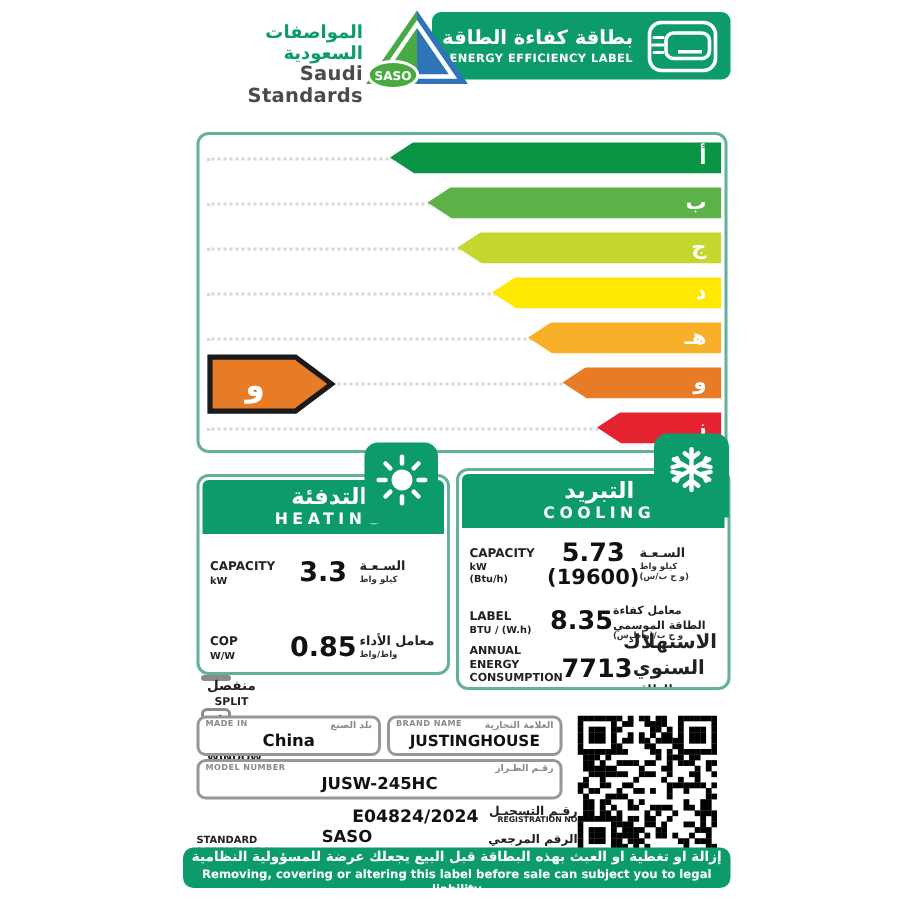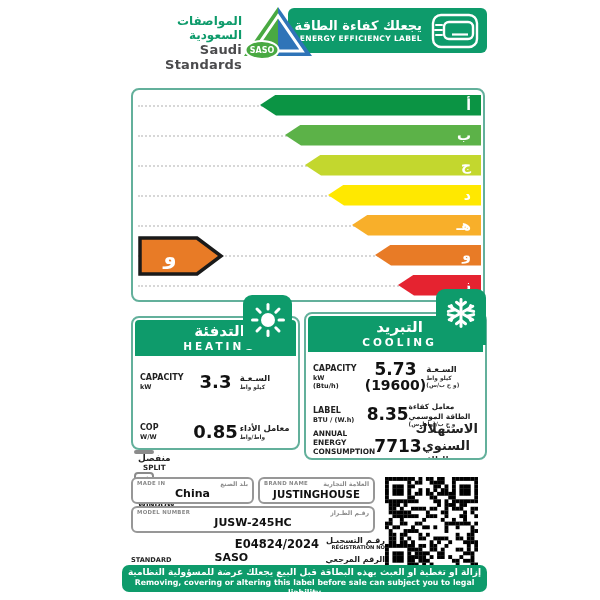--- a/index.html
+++ b/index.html
@@ -124,21 +124,21 @@
   <svg class="saso-logo" width="78" height="56" viewBox="0 0 78 56">
     <polygon points="39,2 5,51 39,51" fill="#49a942"></polygon>
     <polygon points="39,2 73,51 39,51" fill="#2f74b8"></polygon>
     <polygon points="39,11 15,46 63,46" fill="none" stroke="#ffffff" stroke-width="3"></polygon>
     <ellipse cx="23" cy="45" rx="16.5" ry="9" fill="#49a942" stroke="#ffffff" stroke-width="2"></ellipse>
     <text x="23" y="48" text-anchor="middle" font-size="8" font-weight="bold" fill="#ffffff" font-family="DejaVu Sans">SASO</text>
   </svg>
 
   <div class="hdr-green">
     <div class="hdr-text">
-      <div class="lbl-ar">يجعلك كفاءة الطاقة</div>
+      <div class="lbl-ar">بطاقة كفاءة الطاقة</div>
       <div class="lbl-en">ENERGY EFFICIENCY LABEL</div>
     </div>
     <svg width="48" height="36" viewBox="0 0 48 36">
       <rect x="2" y="2" width="44" height="32" rx="8" fill="none" stroke="#ffffff" stroke-width="2.4"></rect>
       <rect x="13" y="9" width="29" height="17" rx="5" fill="none" stroke="#ffffff" stroke-width="2.4"></rect>
       <line x1="21" y1="21.5" x2="37" y2="21.5" stroke="#ffffff" stroke-width="2.2"></line>
       <path d="M5 12 h6 M4 17 h7 M5 22 h6" stroke="#ffffff" stroke-width="2" stroke-linecap="round"></path>
     </svg>
   </div>
 

